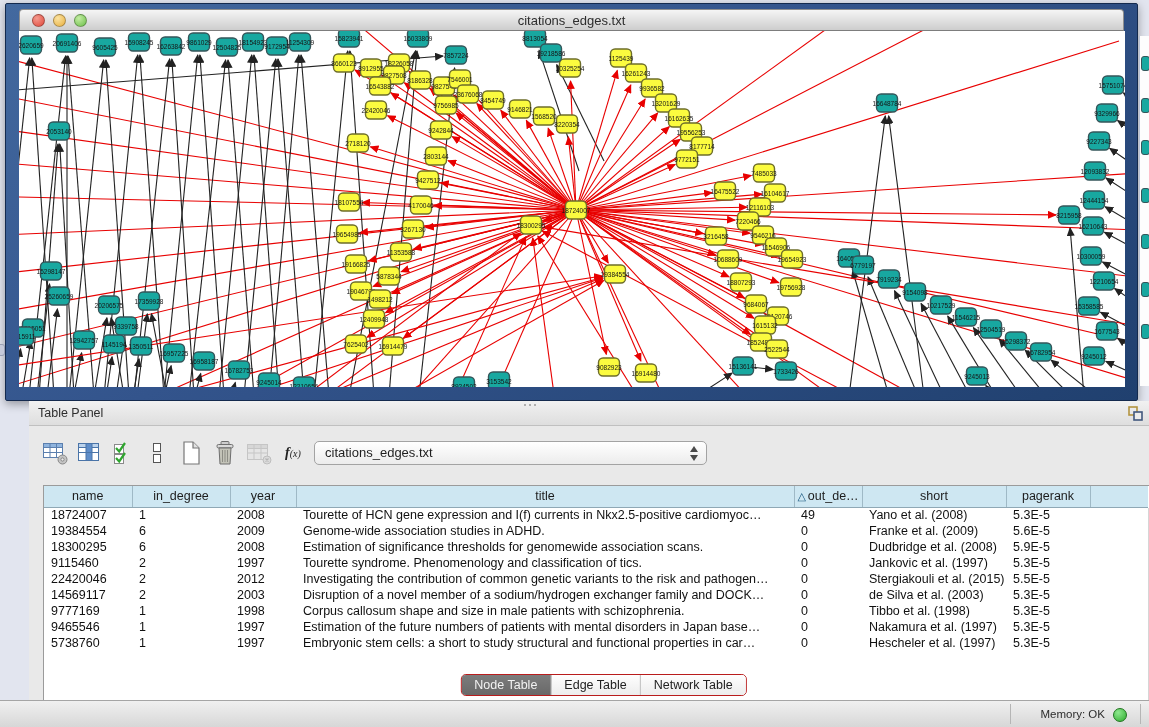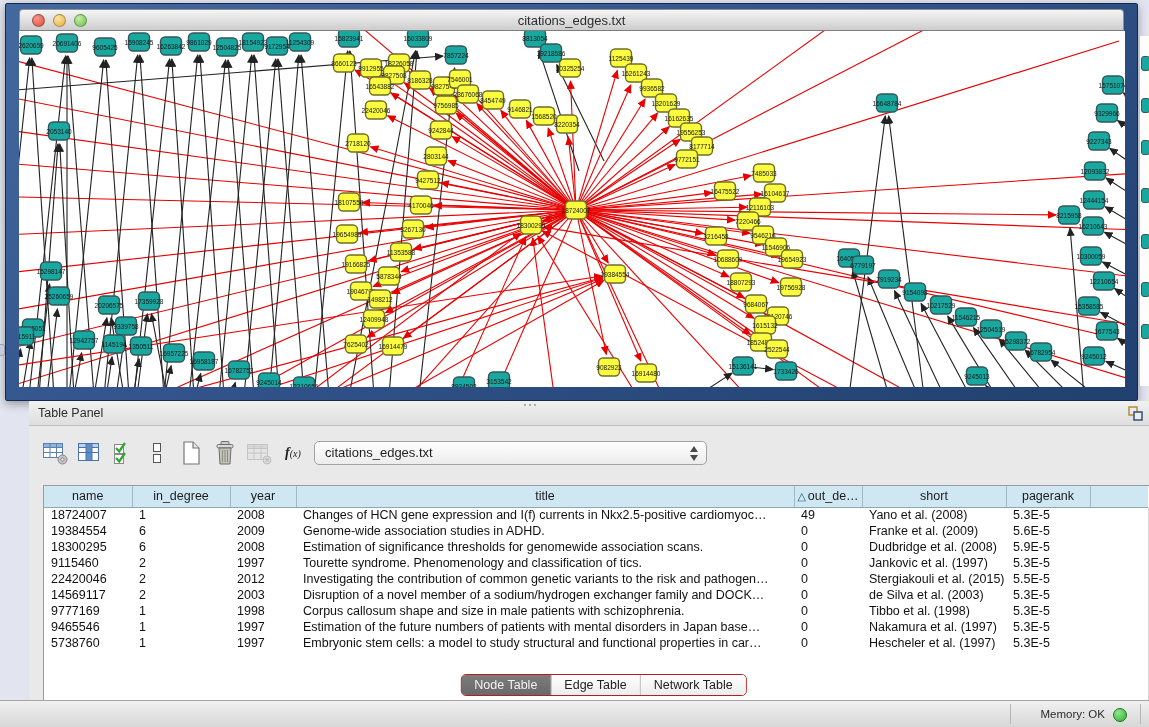--- a/index.html
+++ b/index.html
@@ -885,21 +885,21 @@
               <th style="width:144px">short</th>
               <th style="width:84px">pagerank</th>
               <th style="width:58px;border-right:none"></th>
             </tr>
           </thead>
         <tbody id="tbody">
             <tr>
               <td>18724007</td>
               <td>1</td>
               <td>2008</td>
-              <td>Changes of HCN gene expression and I(f) currents in Nkx2.5-positive cardiomyoc…</td>
+              <td>Tourette of HCN gene expression and I(f) currents in Nkx2.5-positive cardiomyoc…</td>
               <td>49</td>
               <td>Yano et al. (2008)</td>
               <td>5.3E-5</td>
               <td></td>
             </tr>
             <tr>
               <td>19384554</td>
               <td>6</td>
               <td>2009</td>
               <td>Genome-wide association studies in ADHD.</td>
@@ -965,21 +965,21 @@
               <td>Estimation of the future numbers of patients with mental disorders in Japan base…</td>
               <td>0</td>
               <td>Nakamura et al. (1997)</td>
               <td>5.3E-5</td>
               <td></td>
             </tr>
             <tr>
               <td>5738760</td>
               <td>1</td>
               <td>1997</td>
-              <td>Embryonic stem cells: a model to study structural and functional properties in car…</td>
+              <td>Embryonic stem cells: a short to study structural and functional properties in car…</td>
               <td>0</td>
               <td>Hescheler et al. (1997)</td>
               <td>5.3E-5</td>
               <td></td>
             </tr>
           </tbody>
       </table>
       <div class="vscroll">
         <div class="thumb"></div>
       </div>

